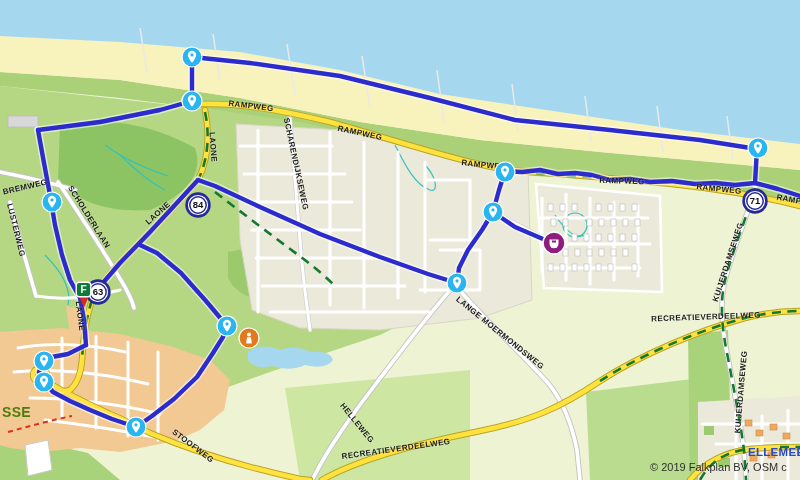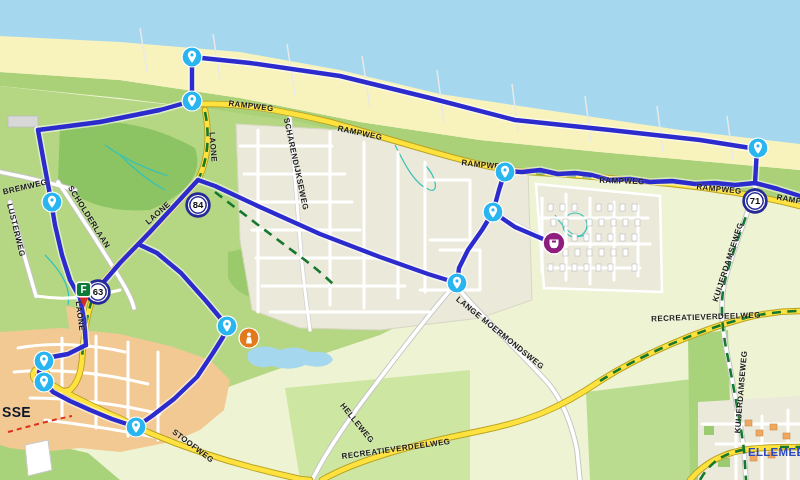--- a/index.html
+++ b/index.html
@@ -229,21 +229,21 @@
       <div class="roadlabel" style="left: 16px; top: 230px; transform: translate(-50%, -50%) rotate(76deg);">LUSTERWEG</div>
       <div class="roadlabel" style="left: 89px; top: 217px; transform: translate(-50%, -50%) rotate(58deg);">SCHOLDERLAAN</div>
       <div class="roadlabel" style="left: 296px; top: 164px; transform: translate(-50%, -50%) rotate(78deg);">SCHARENDIJKSEWEG</div>
       <div class="roadlabel" style="left: 500px; top: 333px; transform: translate(-50%, -50%) rotate(39deg);">LANGE MOERMONDSWEG</div>
       <div class="roadlabel" style="left: 357px; top: 423px; transform: translate(-50%, -50%) rotate(51deg);">HELLEWEG</div>
       <div class="roadlabel" style="left: 193px; top: 446px; transform: translate(-50%, -50%) rotate(37deg);">STOOFWEG</div>
       <div class="roadlabel" style="left: 396px; top: 449px; transform: translate(-50%, -50%) rotate(-8deg);">RECREATIEVERDEELWEG</div>
       <div class="roadlabel" style="left: 706px; top: 317px; transform: translate(-50%, -50%) rotate(-2deg);">RECREATIEVERDEELWEG</div>
       <div class="roadlabel" style="left: 728px; top: 262px; transform: translate(-50%, -50%) rotate(-72deg);">KUIJERDAMSEWEG</div>
       <div class="roadlabel" style="left: 741px; top: 392px; transform: translate(-50%, -50%) rotate(-85deg);">KUIJERDAMSEWEG</div>
-      <div class="townlabel" style="left: 2px; top: 404px; font-size: 14px; color: #0f172a;">SSE</div>
+      <div class="townlabel" style="left: 2px; top: 404px; font-size: 14px; color: #4d7c0f;">SSE</div>
       <div class="townlabel" style="left: 748px; top: 446px; font-size: 11.5px; color: rgb(43, 73, 192);">ELLEMEET</div>
       <div class="pin" style="left: 181px; top: 46px;"><svg viewBox="0 0 22 22" width="22" height="22">
           <circle cx="11" cy="11" r="10" fill="#29b6f0" stroke="#ffffff" stroke-width="1.2"></circle>
           <path d="M11 4.8c-2.3 0-4.1 1.8-4.1 4.1 0 3.1 4.1 7.8 4.1 7.8s4.1-4.7 4.1-7.8C15.1 6.6 13.3 4.8 11 4.8z" fill="#ffffff"></path>
           <circle cx="11" cy="8.9" r="1.6" fill="#29b6f0"></circle>
         </svg></div>
       <div class="pin" style="left: 181px; top: 90px;"><svg viewBox="0 0 22 22" width="22" height="22">
           <circle cx="11" cy="11" r="10" fill="#29b6f0" stroke="#ffffff" stroke-width="1.2"></circle>
           <path d="M11 4.8c-2.3 0-4.1 1.8-4.1 4.1 0 3.1 4.1 7.8 4.1 7.8s4.1-4.7 4.1-7.8C15.1 6.6 13.3 4.8 11 4.8z" fill="#ffffff"></path>
           <circle cx="11" cy="8.9" r="1.6" fill="#29b6f0"></circle>
@@ -320,13 +320,14 @@
           <path d="M8.2 16.5c0-3 .8-4.6 .8-6.2h4c0 1.6 .8 3.2 .8 6.2z" fill="#ffffff"></path>
         </svg></div>
       <div class="flagmark" style="left: 74px; top: 281px;"><svg viewBox="0 0 20 28" width="20" height="28">
           <path d="M10 27 L6.5 18 H13.5 Z" fill="#d92b20"></path>
           <circle cx="10" cy="16" r="4.2" fill="#d92b20"></circle>
           <rect x="2.2" y="1.2" width="14.6" height="14.6" rx="3" fill="#0e7a3a" stroke="#ffffff" stroke-width="1.4"></rect>
           <text x="9.5" y="9" text-anchor="middle" dominant-baseline="middle" font-family="Liberation Sans, sans-serif" font-size="10" font-weight="bold" fill="#ffffff">F</text>
         </svg></div>
     </div>
 
+  <div id="attribution">© 2019 Falkplan BV, OSM c</div>
 </div>
 
 </body></html>

